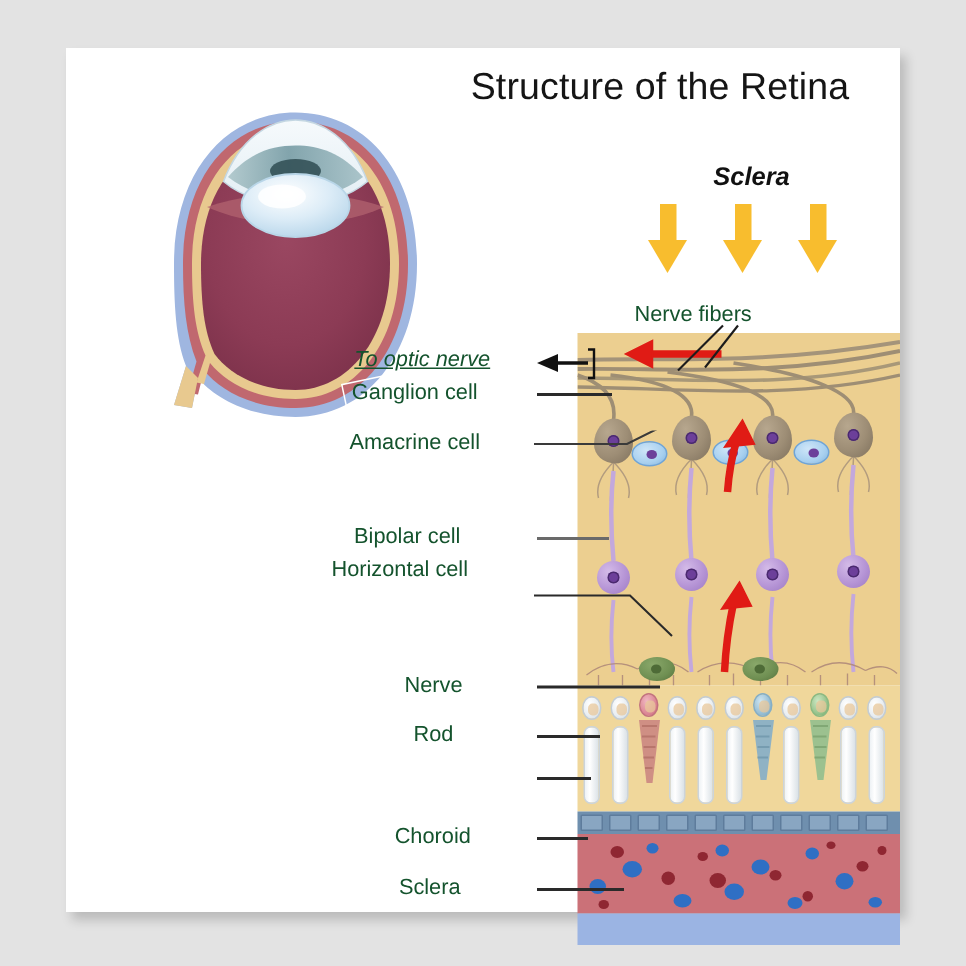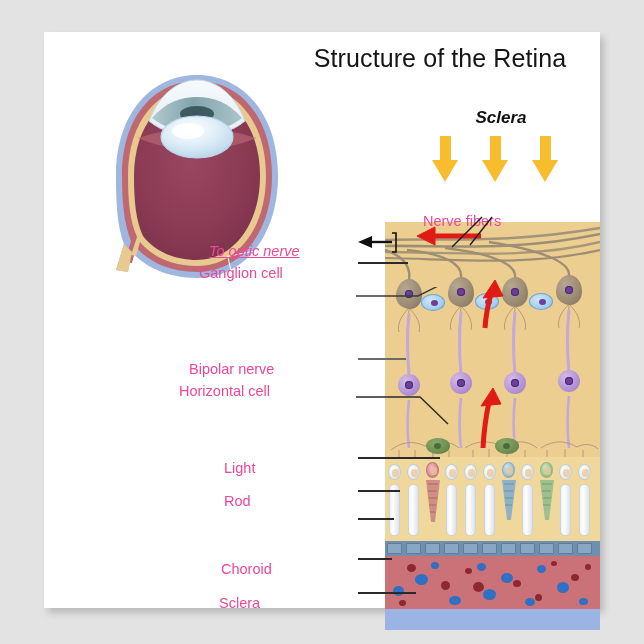--- a/index.html
+++ b/index.html
@@ -78,21 +78,21 @@
   .prbody{position:absolute;width:13px;height:16px;border-radius:50%;
     background:radial-gradient(ellipse at 38% 32%, #ffffff 0%, #e9eef2 55%, #cfd8de 100%);
     border:1px solid #c3ccd3;box-sizing:border-box;}
   .prbody .sp{position:absolute;left:3px;top:4px;width:7px;height:8px;
     background:#e8c79a;border-radius:40%;opacity:.75;}
   .rod{position:absolute;width:11px;height:52px;border-radius:5px;
     background:linear-gradient(90deg,#eef2f5 0%, #ffffff 35%, #dbe2e7 100%);
     border:1px solid #ccd4da;box-sizing:border-box;}
 
   
-  .lbl{position:absolute;font-size:14.5px;color:#ec4899;white-space:nowrap;text-align:left;margin-top:11px;}
+  .lbl{position:absolute;font-size:14.5px;color:#14532d;white-space:nowrap;text-align:center;}
   .lbl.italic{font-style:italic;}
   .leader{position:absolute;height:1.5px;background:#2a2a2a;}
   .leader.gray{background:#6a6a6a;}
 
   
   #eye{position:absolute;left:58px;top:34px;width:190px;height:230px;}
   #hl-rect{position:absolute;left:128px;top:186px;width:34px;height:28px;
     border:1.6px solid #ffffff;transform:rotate(-12deg);}
 </style>
 </head>
@@ -381,33 +381,34 @@
     <div class="lbl italic" style="left:165px;top:200px;width:145px;text-decoration:underline;">To optic nerve</div>
     <svg style="position:absolute;left:310px;top:196px;" width="44" height="28">
       <line x1="38" y1="14" x2="16" y2="14" stroke="#111" stroke-width="2.4"></line>
       <polygon points="4,14 18,8 18,20" fill="#111"></polygon>
       <path d="M38 5 L42 5 L42 24 L38 24" stroke="#111" stroke-width="1.6" fill="none"></path>
     </svg>
 
     <div class="lbl" style="left:155px;top:222px;width:155px;">Ganglion cell</div>
     <div class="leader" style="left:314px;top:230px;width:50px;"></div>
 
+    <div class="lbl" style="left:155px;top:255px;width:155px;">Amacrine cell</div>
     <svg style="position:absolute;left:312px;top:255px;" width="110" height="40">
       <path d="M0 9 L62 9 L84 -2" stroke="#3a3a3a" stroke-width="1.4" fill="none"></path>
     </svg>
 
-    <div class="lbl" style="left:145px;top:318px;width:165px;">Bipolar nerve</div>
+    <div class="lbl" style="left:145px;top:318px;width:165px;">Bipolar cell</div>
     <div class="leader gray" style="left:314px;top:326px;width:48px;"></div>
 
     <div class="lbl" style="left:135px;top:340px;width:175px;">Horizontal cell</div>
     <svg style="position:absolute;left:312px;top:356px;" width="110" height="42">
       <path d="M0 9 L64 9 L92 36" stroke="#2a2a2a" stroke-width="1.4" fill="none"></path>
     </svg>
 
-    <div class="lbl" style="left:180px;top:417px;width:130px;">Light</div>
+    <div class="lbl" style="left:180px;top:417px;width:130px;">Nerve</div>
     <div class="leader" style="left:314px;top:425px;width:82px;"></div>
 
     <div class="lbl" style="left:180px;top:450px;width:130px;">Rod</div>
     <div class="leader" style="left:314px;top:458px;width:42px;"></div>
 
     <div class="leader" style="left:314px;top:486px;width:36px;"></div>
 
     <div class="lbl" style="left:177px;top:518px;width:135px;">Choroid</div>
     <div class="leader" style="left:314px;top:526px;width:34px;"></div>
 

